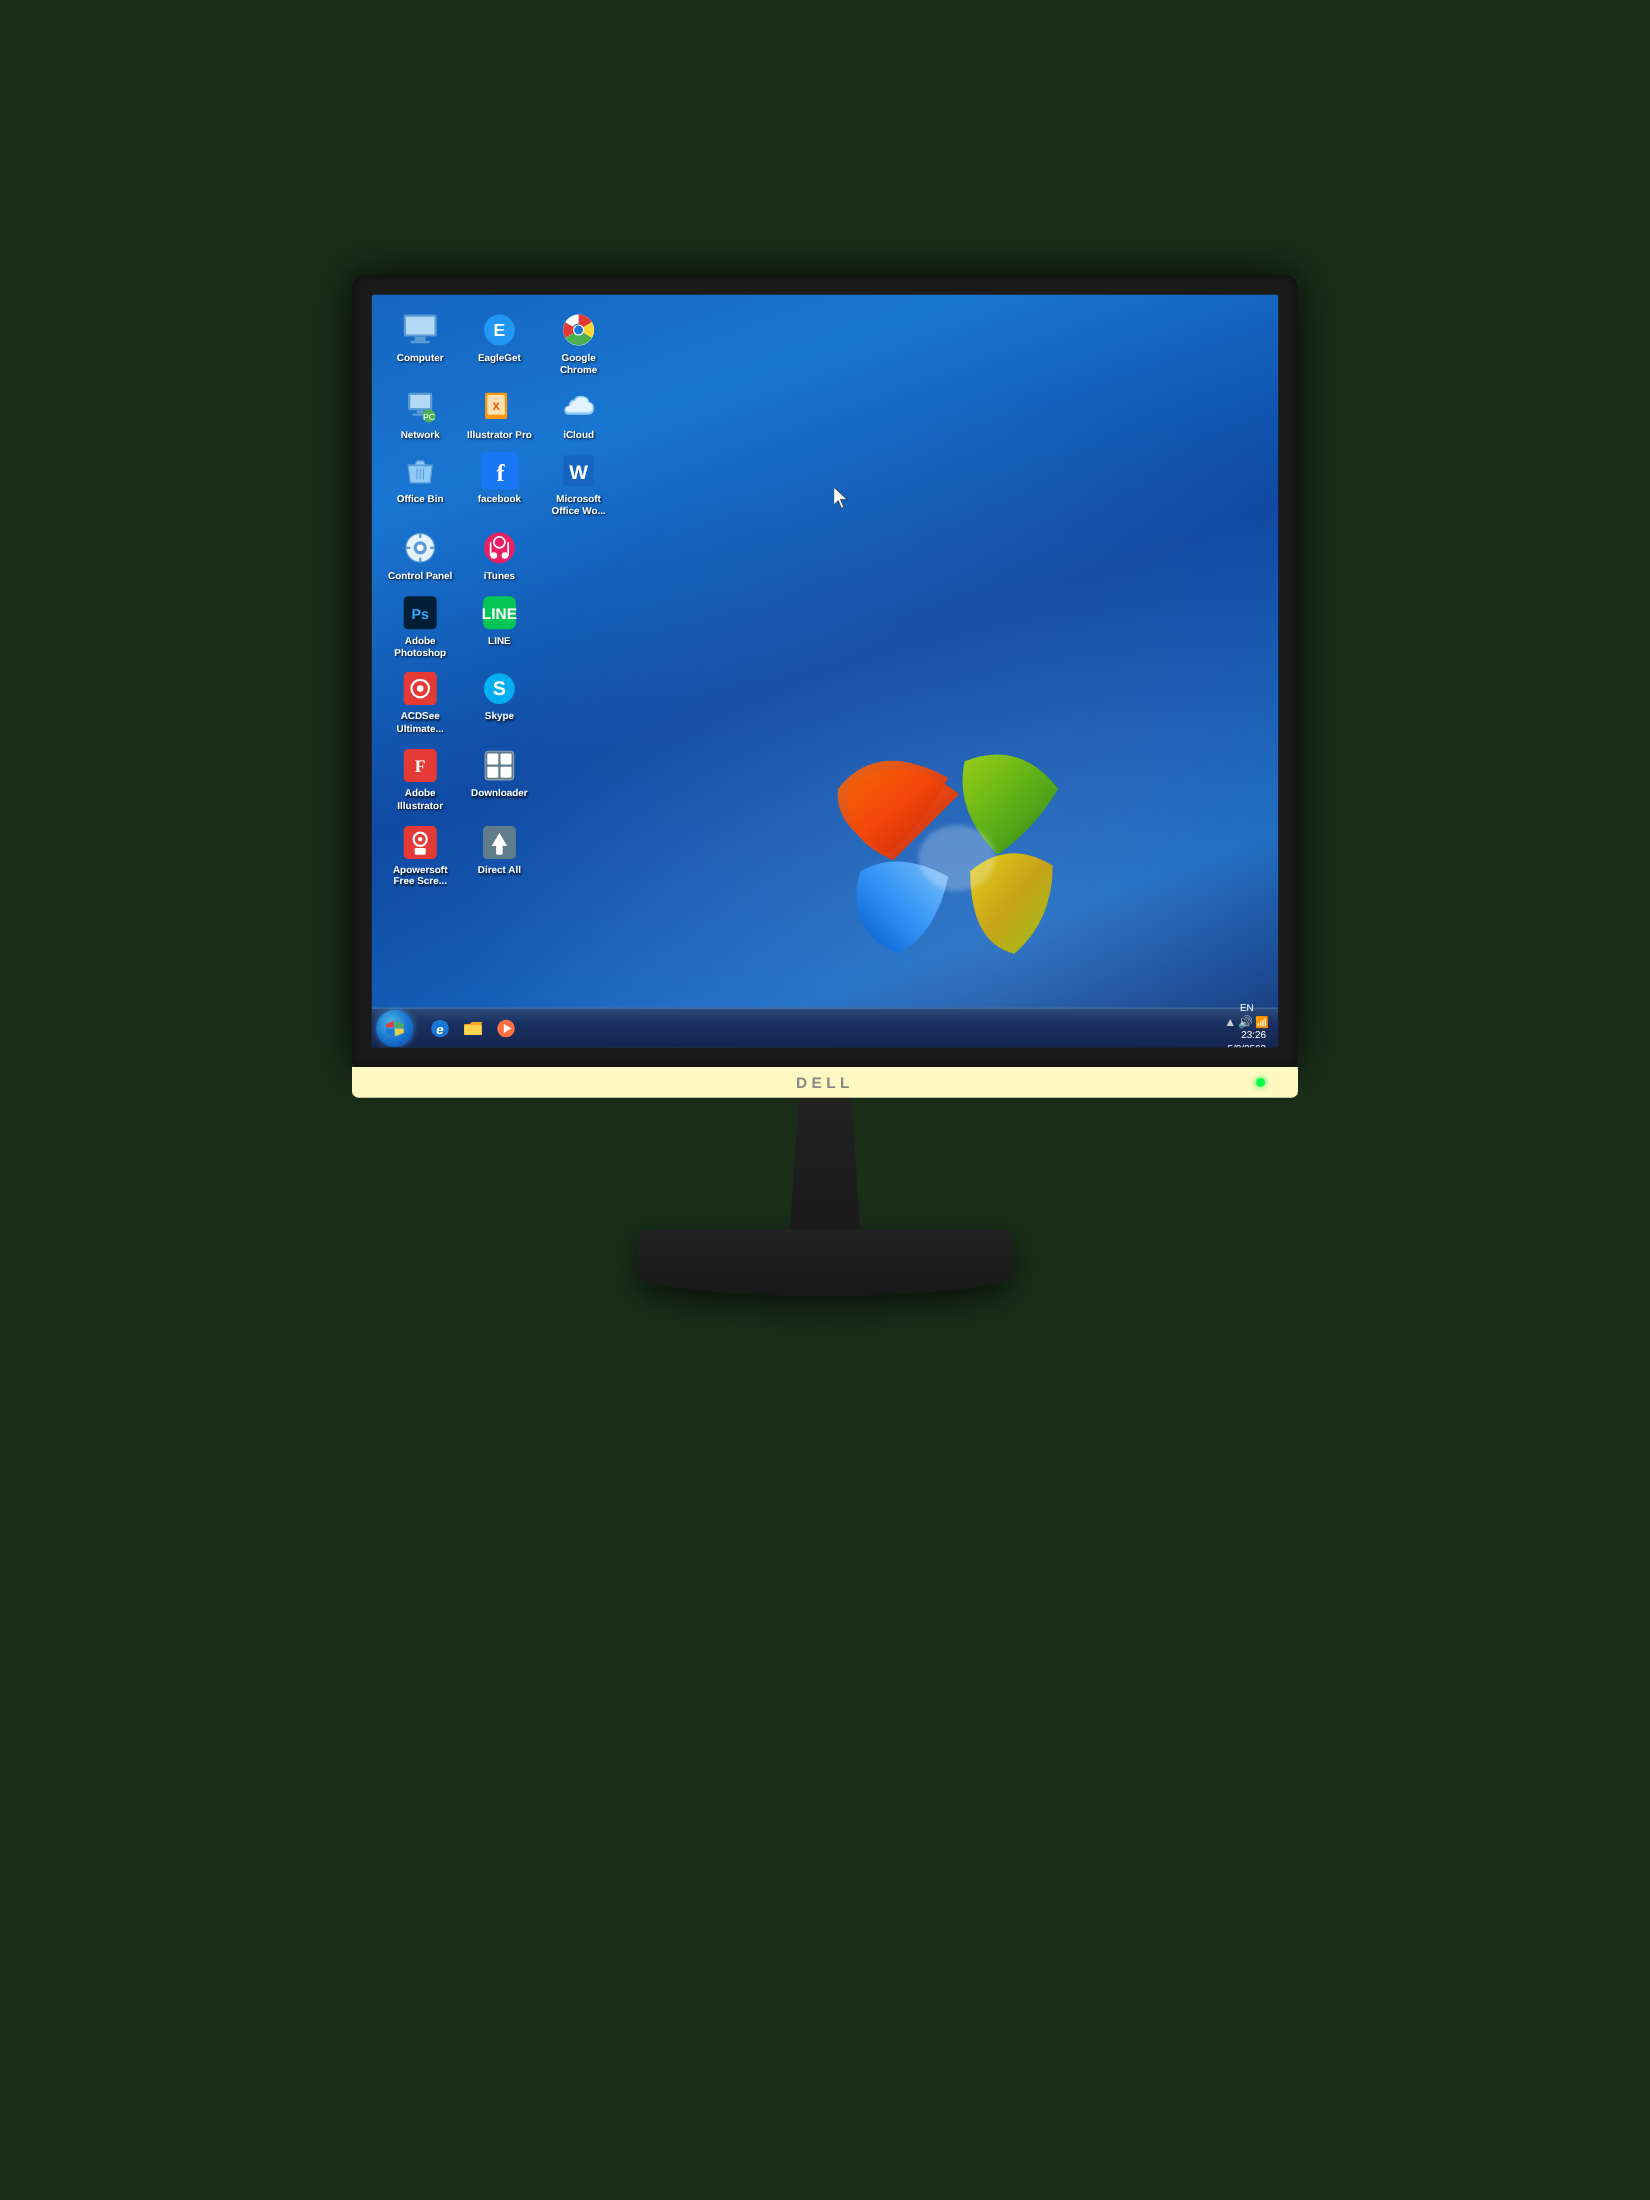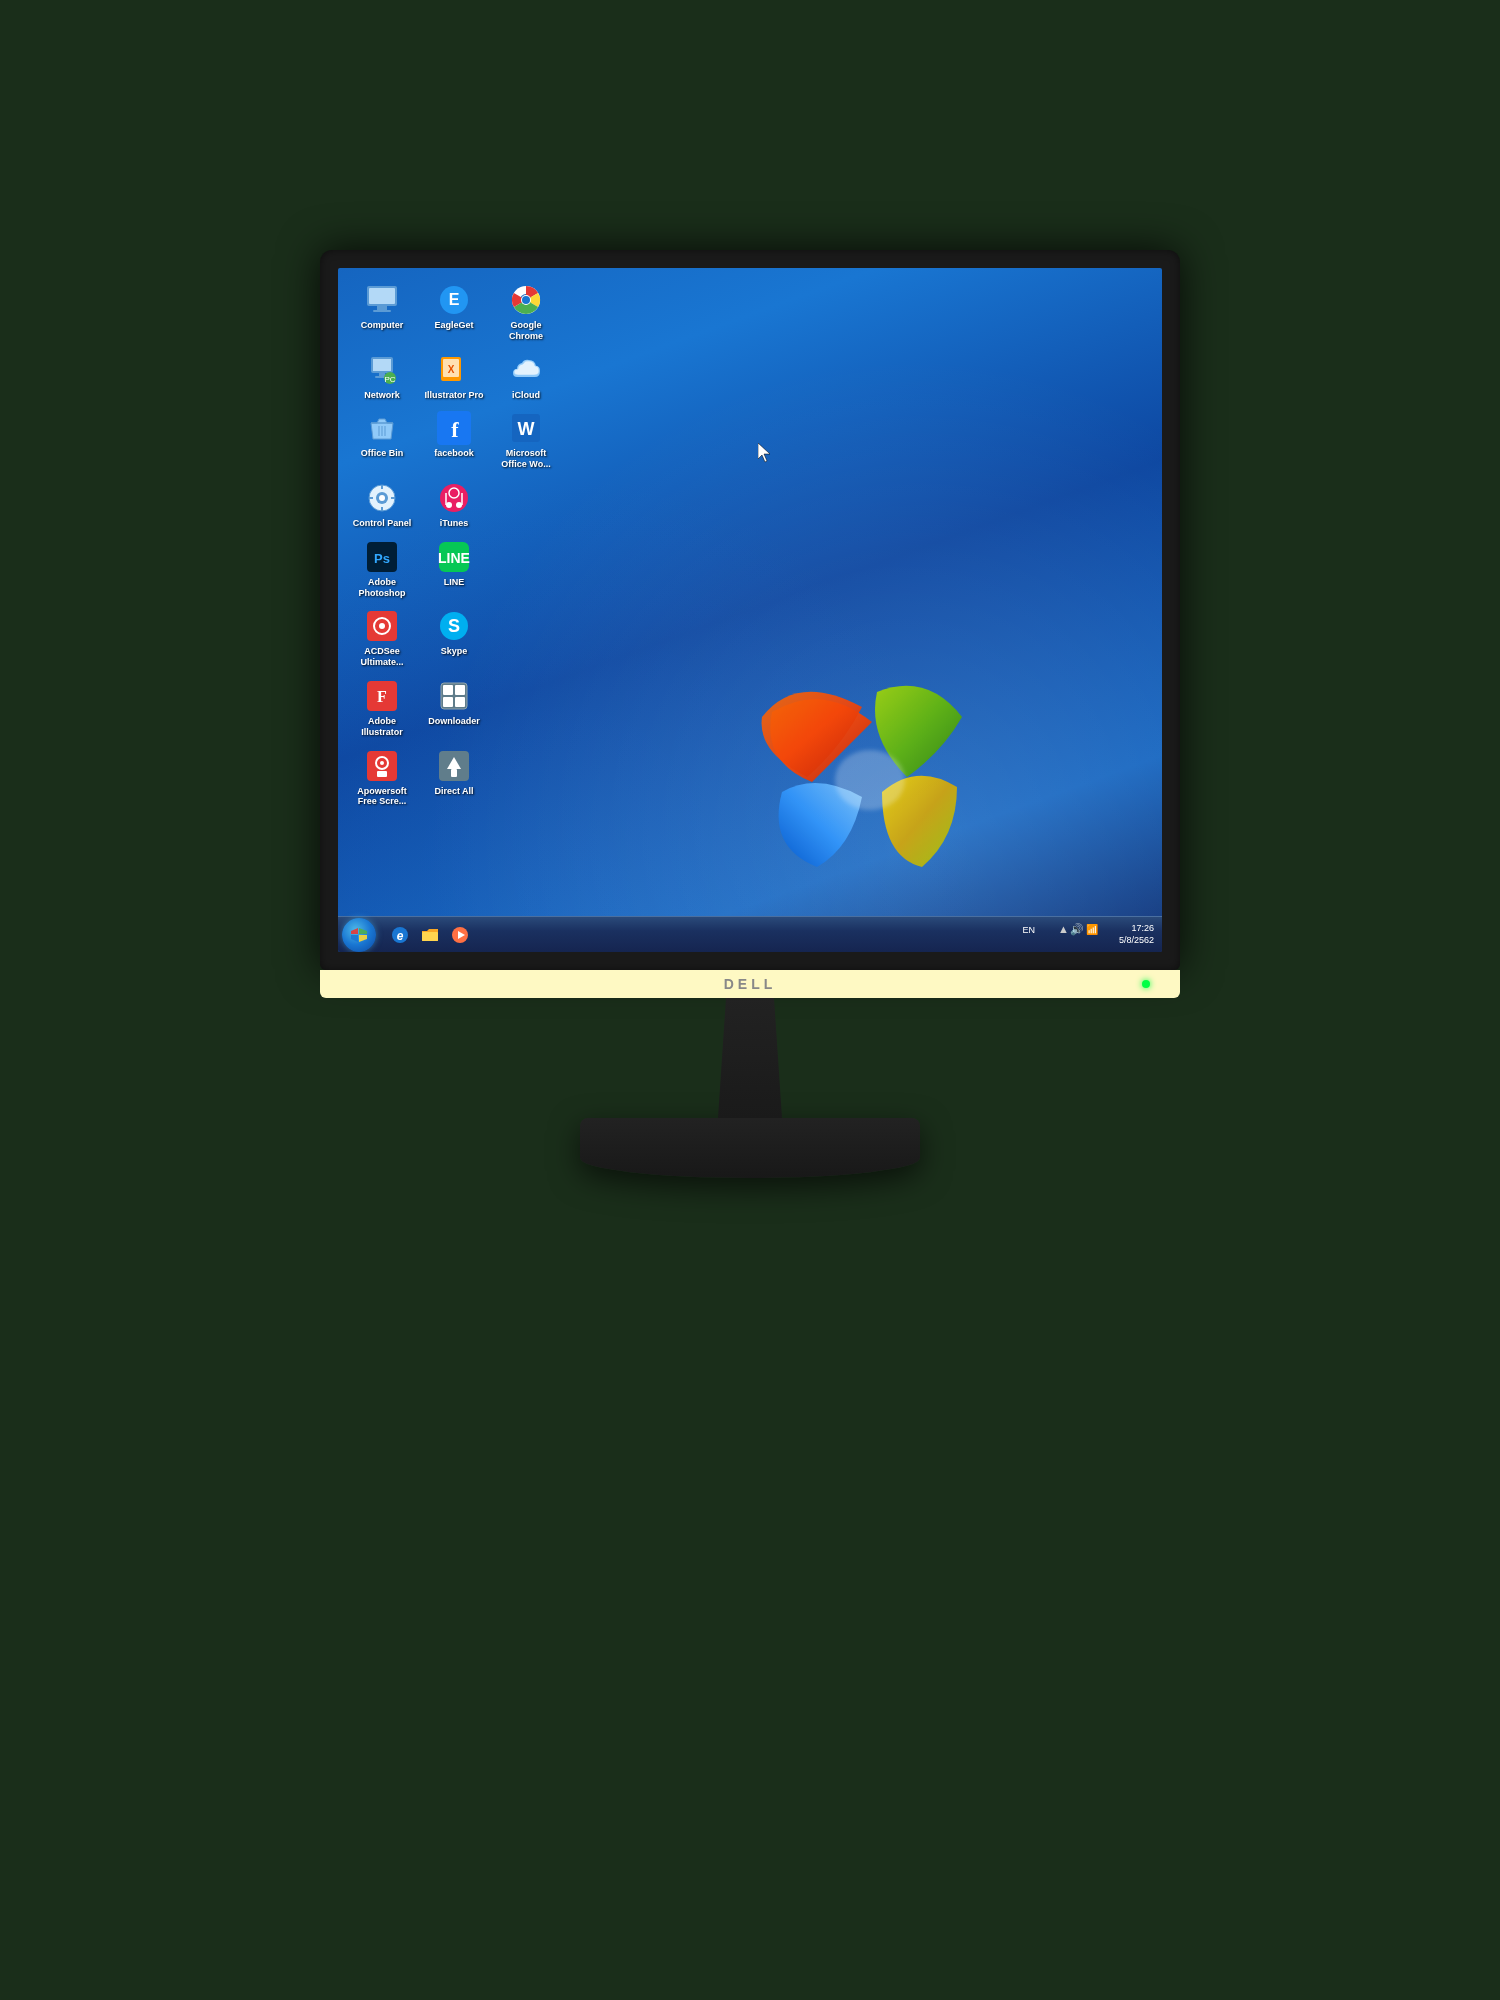--- a/index.html
+++ b/index.html
@@ -128,23 +128,24 @@
       justify-content: center;
       font-size: 16px;
       cursor: pointer;
       border-radius: 3px;
       color: white;
     }
 
     .taskbar-right {
       margin-left: auto;
       display: flex;
-      align-items: flex-start;
-      gap: 20px;
+      align-items: center;
+      gap: 0;
       padding-right: 4px;
+      flex-direction: column;
     }
 
     .taskbar-lang {
       color: white;
       font-size: 9px;
       padding: 2px 3px;
     }
 
     .taskbar-sys-icons {
       display: flex;
@@ -564,21 +565,21 @@
         </div>
 
         <div class="taskbar-right">
           <span class="taskbar-lang">EN</span>
           <div class="taskbar-sys-icons">
             <span class="taskbar-sys-icon" style="cursor:pointer;">▲</span>
             <span class="taskbar-sys-icon" style="cursor:pointer;">🔊</span>
             <span class="taskbar-sys-icon" style="cursor:pointer;font-size:10px;">📶</span>
           </div>
           <div class="taskbar-clock" style="cursor:pointer;">
-            <div>17:26</div>
+            <div>23:26</div>
             <div>5/8/2562</div>
           </div>
         </div>
       </div>
 
     </div>
   </div>
 
   <div class="monitor-bottom">
     <span class="monitor-brand">DELL</span>

